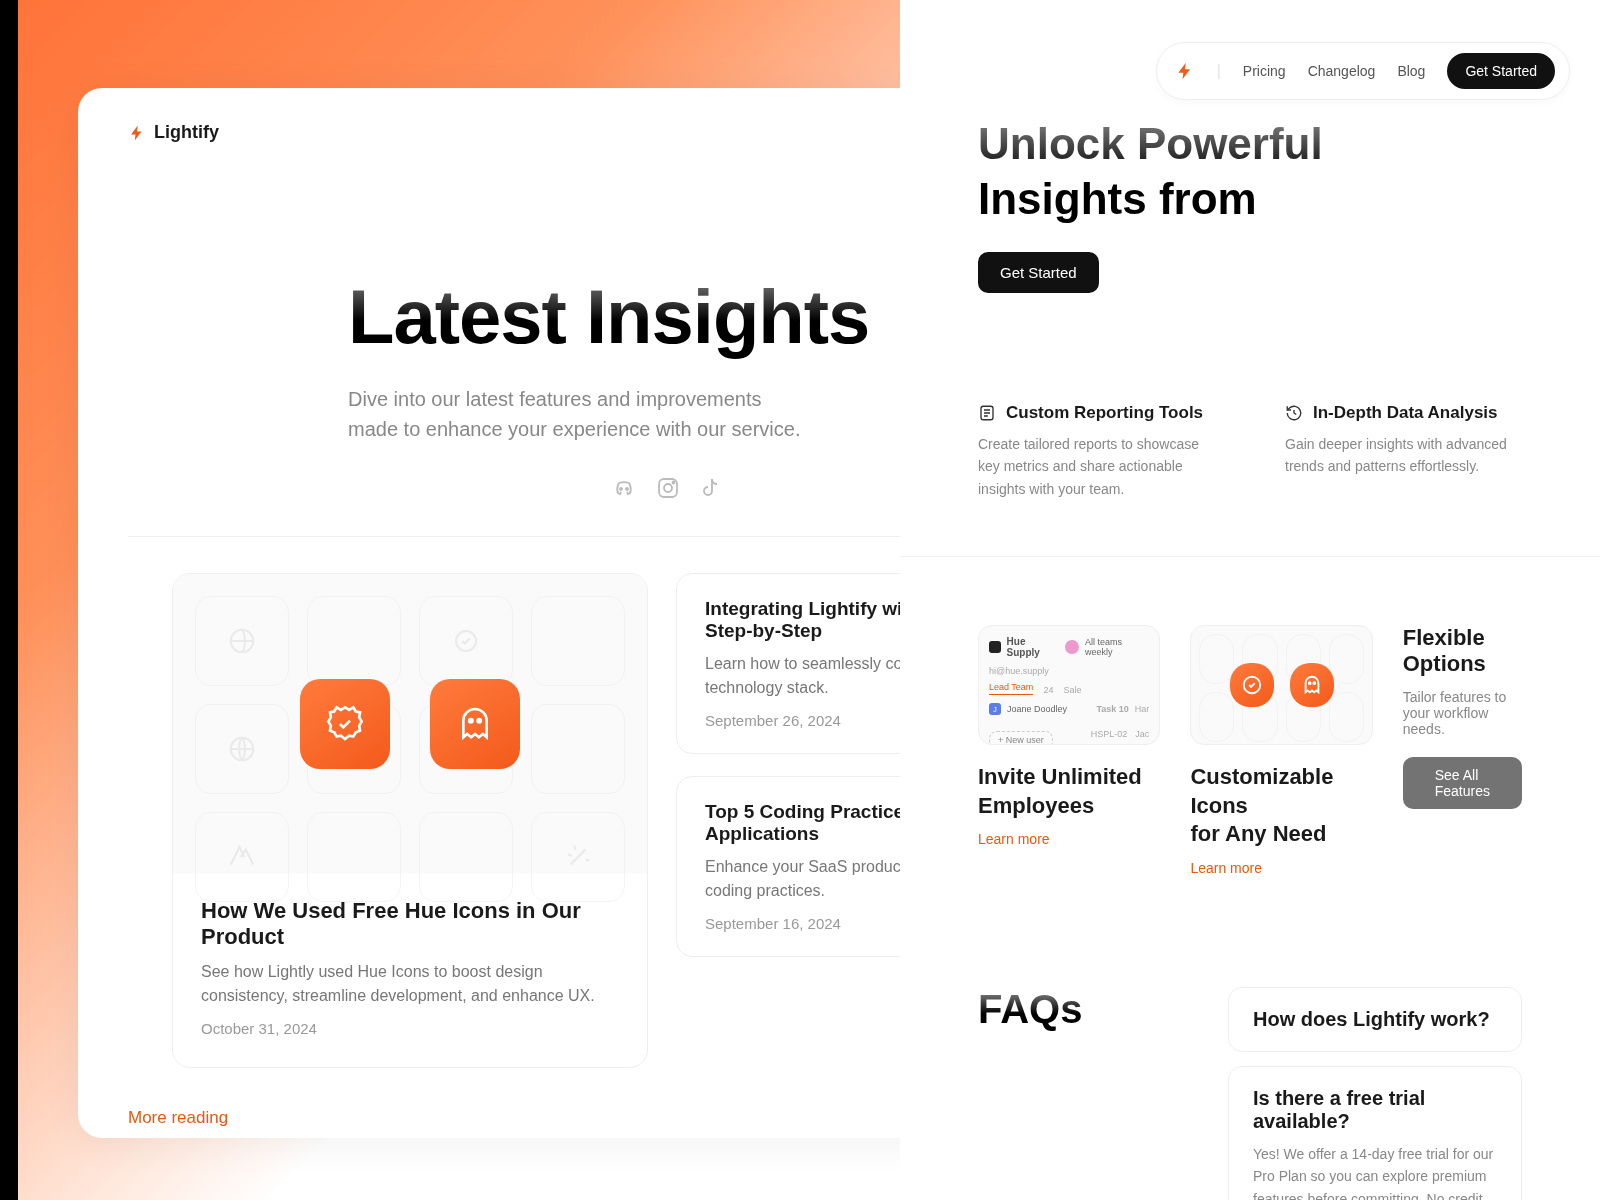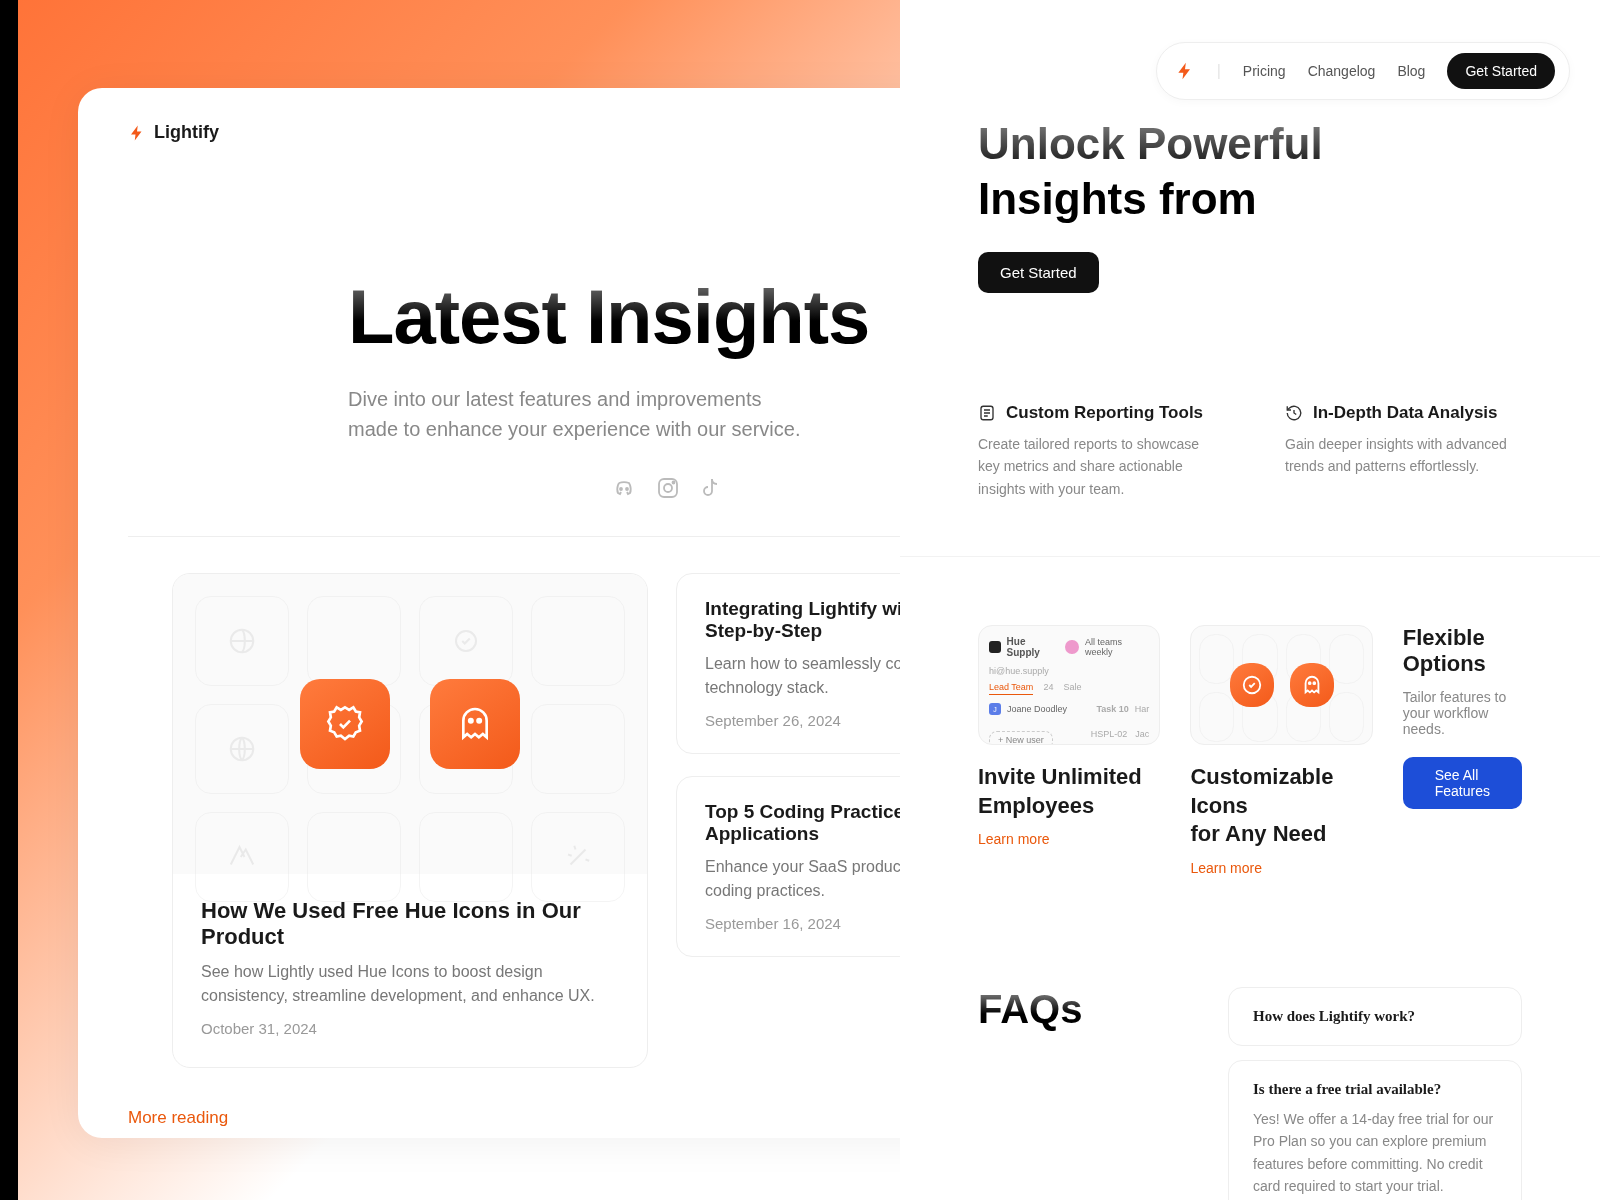--- a/index.html
+++ b/index.html
@@ -56,26 +56,26 @@
 .feat-head { display: flex; align-items: center; gap: 10px; font-weight: 600; font-size: 17px; margin-bottom: 10px; }
 .feat-desc { color: #888; font-size: 14px; line-height: 1.6; }
 .features-2 { padding: 68px 78px 0; display: flex; gap: 30px; align-items: flex-start; border-top: 1px solid #f2f2f2; margin-top: 56px; }
 .f2-card { width: 250px; }
 .f2-img { height: 120px; border: 1px solid #eee; border-radius: 14px; background: #fafafa; margin-bottom: 18px; position: relative; overflow: hidden; }
 .f2-title { font-size: 22px; font-weight: 700; line-height: 1.3; margin-bottom: 10px; }
 .learn-more { color: #ea580c; font-size: 14px; font-weight: 500; cursor: pointer; }
 .flex-opts { width: 150px; }
 .flex-title { font-size: 22px; font-weight: 700; margin-bottom: 12px; }
 .flex-desc { color: #888; font-size: 14px; margin-bottom: 20px; }
-.see-all { background: #1d4ed8; color: #fff; border-radius: 10px; padding: 10px 32px; font-size: 14px; display: inline-block; cursor: pointer; }
+.see-all { background: #737373; color: #fff; border-radius: 10px; padding: 10px 32px; font-size: 14px; display: inline-block; cursor: pointer; }
 .faqs-section { padding: 110px 78px 0; display: flex; gap: 40px; align-items: flex-start; }
 .faqs-title { font-size: 40px; font-weight: 700; background: linear-gradient(180deg, #999 0%, #000 60%); -webkit-background-clip: text; background-clip: text; color: transparent; width: 210px; flex-shrink: 0; }
 .faqs-list { flex: 1; display: flex; flex-direction: column; gap: 14px; }
 .faq-item { border: 1px solid #eee; border-radius: 14px; padding: 20px 24px; }
-.faq-q { font-size: 15px; font-weight: 600; font-family: Liberation Serif, serif; }
+.faq-q { font-size: 20px; font-weight: 600; }
 .faq-a { margin-top: 10px; color: #888; font-size: 14px; line-height: 1.6; }
 .team-preview { padding: 10px; font-size: 10px; color: #555; }
 .team-head { display: flex; align-items: center; gap: 6px; margin-bottom: 8px; }
 .team-tab { color: #ea580c; font-size: 9px; border-bottom: 1px solid #ea580c; padding-bottom: 2px; display: inline-block; }
 .team-row { display: flex; align-items: center; gap: 6px; padding: 4px 0; font-size: 9px; color: #666; }
 .avatar-circle { width: 14px; height: 14px; border-radius: 50%; background: #dde; display: inline-block; }
 .new-user { border: 1px dashed #ccc; border-radius: 8px; padding: 3px 8px; font-size: 9px; color: #888; display: inline-block; margin-top: 12px; }
 </style>
 </head>
 <body>
@@ -259,21 +259,21 @@
     <div class="f2-card">
       <div class="f2-img">
         <div class="team-preview">
           <div class="team-head">
             <span style="width:12px;height:12px;background:#222;border-radius:3px;display:inline-block"></span>
             <b>Hue Supply</b>
             <span class="avatar-circle" style="margin-left:auto;background:#e9c"></span>
             <span style="font-size:9px;color:#666;">All teams weekly</span>
           </div>
           <div style="color:#aaa;font-size:9px;margin-bottom:6px;">hi@hue.supply</div>
-          <div style="display:flex;gap:10px;align-items:flex-start;margin-bottom:4px;">
+          <div style="display:flex;gap:10px;align-items:flex-end;margin-bottom:4px;">
             <span class="team-tab">Lead Team</span>
             <span style="font-size:9px;color:#aaa;">24</span>
             <span style="font-size:9px;color:#aaa;">Sale</span>
           </div>
           <div class="team-row">
             <span style="width:12px;height:12px;border-radius:3px;background:#5b7de8;color:#fff;font-size:7px;display:flex;align-items:center;justify-content:center;">J</span>
             <span>Joane Doodley</span>
             <span style="margin-left:auto;color:#aaa;font-weight:bold;">Task 10</span>
             <span style="color:#aaa;">Har</span>
           </div>

